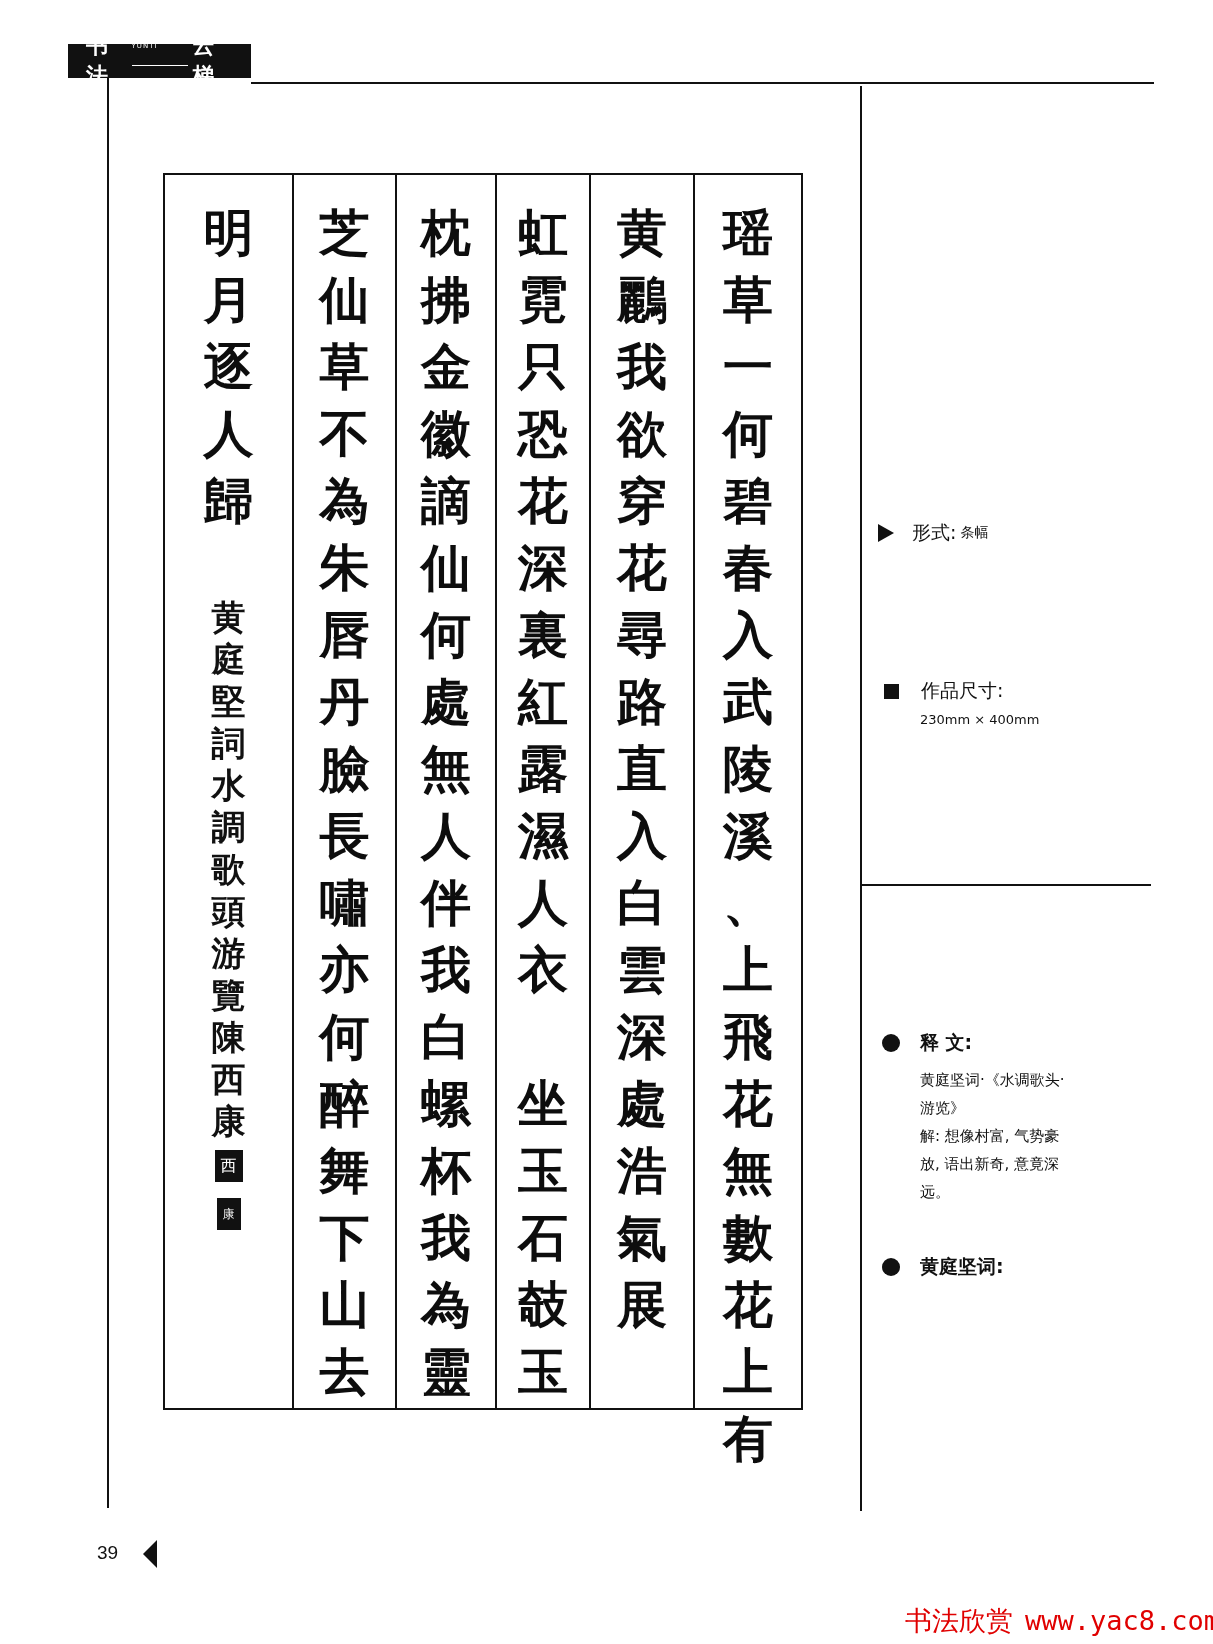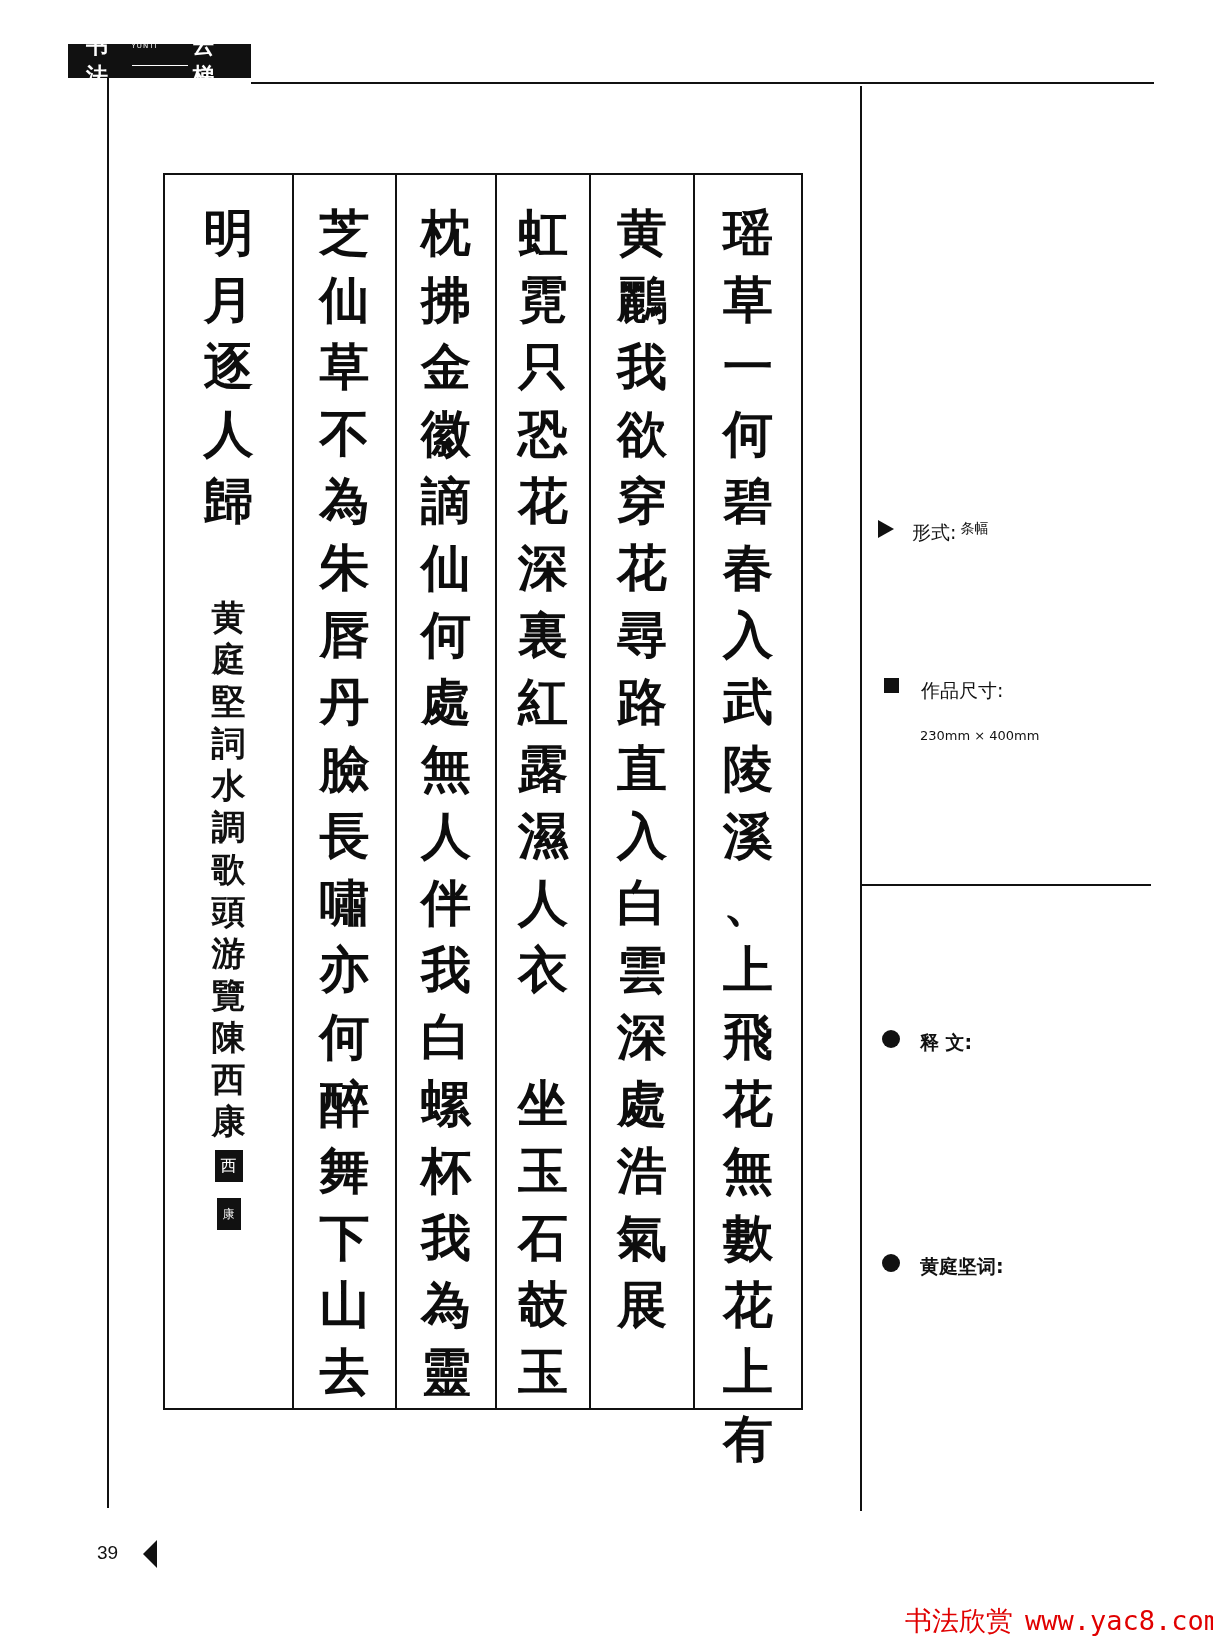--- a/index.html
+++ b/index.html
@@ -18,21 +18,21 @@
   .panel { position:absolute; left:163px; top:173px; width:640px; height:1237px; border:2px solid #111; display:flex; flex-direction:row-reverse; }
   .col { border-left:2px solid #111; display:flex; flex-direction:column; align-items:center; padding-top:24px; }
   .col:last-child { border-left:none; }
   .col .ch { font-family:"DejaVu Serif", serif; font-size:50px; line-height:67px; height:67px; font-weight:bold; color:#0d0d0d; }
   .col .sig { font-family:"DejaVu Serif", serif; font-size:34px; line-height:42px; font-weight:bold; }
   .col .seal { width:28px; height:32px; background:#111; color:#fff; font-size:16px; display:flex; align-items:center; justify-content:center; margin-top:8px; }
   .col .seal2 { width:24px; height:32px; background:#111; color:#fff; font-size:12px; display:flex; align-items:center; justify-content:center; margin-top:16px; }
   .col.last .sig-wrap { margin-top:62px; display:flex; flex-direction:column; align-items:center; }
 
   .side { position:absolute; left:878px; font-family:"DejaVu Sans", sans-serif; }
-  .side .row { display:flex; align-items:flex-start; }
+  .side .row { display:flex; align-items:center; }
   .tri-right { width:0; height:0; border-top:9px solid transparent; border-bottom:9px solid transparent; border-left:16px solid #111; margin-right:18px; }
   .sq { width:15px; height:15px; background:#111; margin-right:22px; margin-left:6px; }
   .dot { width:18px; height:18px; border-radius:50%; background:#111; margin-right:20px; margin-left:4px; }
   .lbl { font-size:19px; }
   .lbl-b { font-size:19px; font-weight:bold; }
   .val-sm { font-size:14px; margin-left:4px; }
   .body-sm { font-size:15px; line-height:28px; }
   .body-md { font-size:18px; line-height:30px; }
 
   .page-num { position:absolute; left:97px; top:1542px; font-size:19px; font-family:"Liberation Sans", sans-serif;text-align:center; }
@@ -190,28 +190,35 @@
     <span class="lbl">形式:</span>
     <span class="val-sm">条幅</span>
   </div>
 </div>
 
 <div class="side" style="top:678px">
   <div class="row">
     <span class="sq"></span>
     <span class="lbl">作品尺寸:</span>
   </div>
-  <div class="val-sm" style="margin-left:42px;margin-top:24px;font-size:13px">230mm × 400mm</div>
+  <div class="val-sm" style="margin-left:42px;margin-top:8px;font-size:13px">230mm × 400mm</div>
 </div>
 
 <div class="side" style="top:1030px">
   <div class="row">
     <span class="dot"></span>
     <span class="lbl-b">释 文:</span>
   </div>
+  <div style="margin-left:42px;margin-top:10px">
+    <div class="body-sm">黄庭坚词·《水调歌头·</div>
+    <div class="body-sm">游览》</div>
+    <div class="body-sm">解: 想像村富, 气势豪</div>
+    <div class="body-sm">放, 语出新奇, 意竟深</div>
+    <div class="body-sm">远。</div>
+  </div>
 </div>
 
 <div class="side" style="top:1254px">
   <div class="row">
     <span class="dot"></span>
     <span class="lbl-b">黄庭坚词:</span>
   </div>
 </div>
 
 <div class="page-num">39</div>

